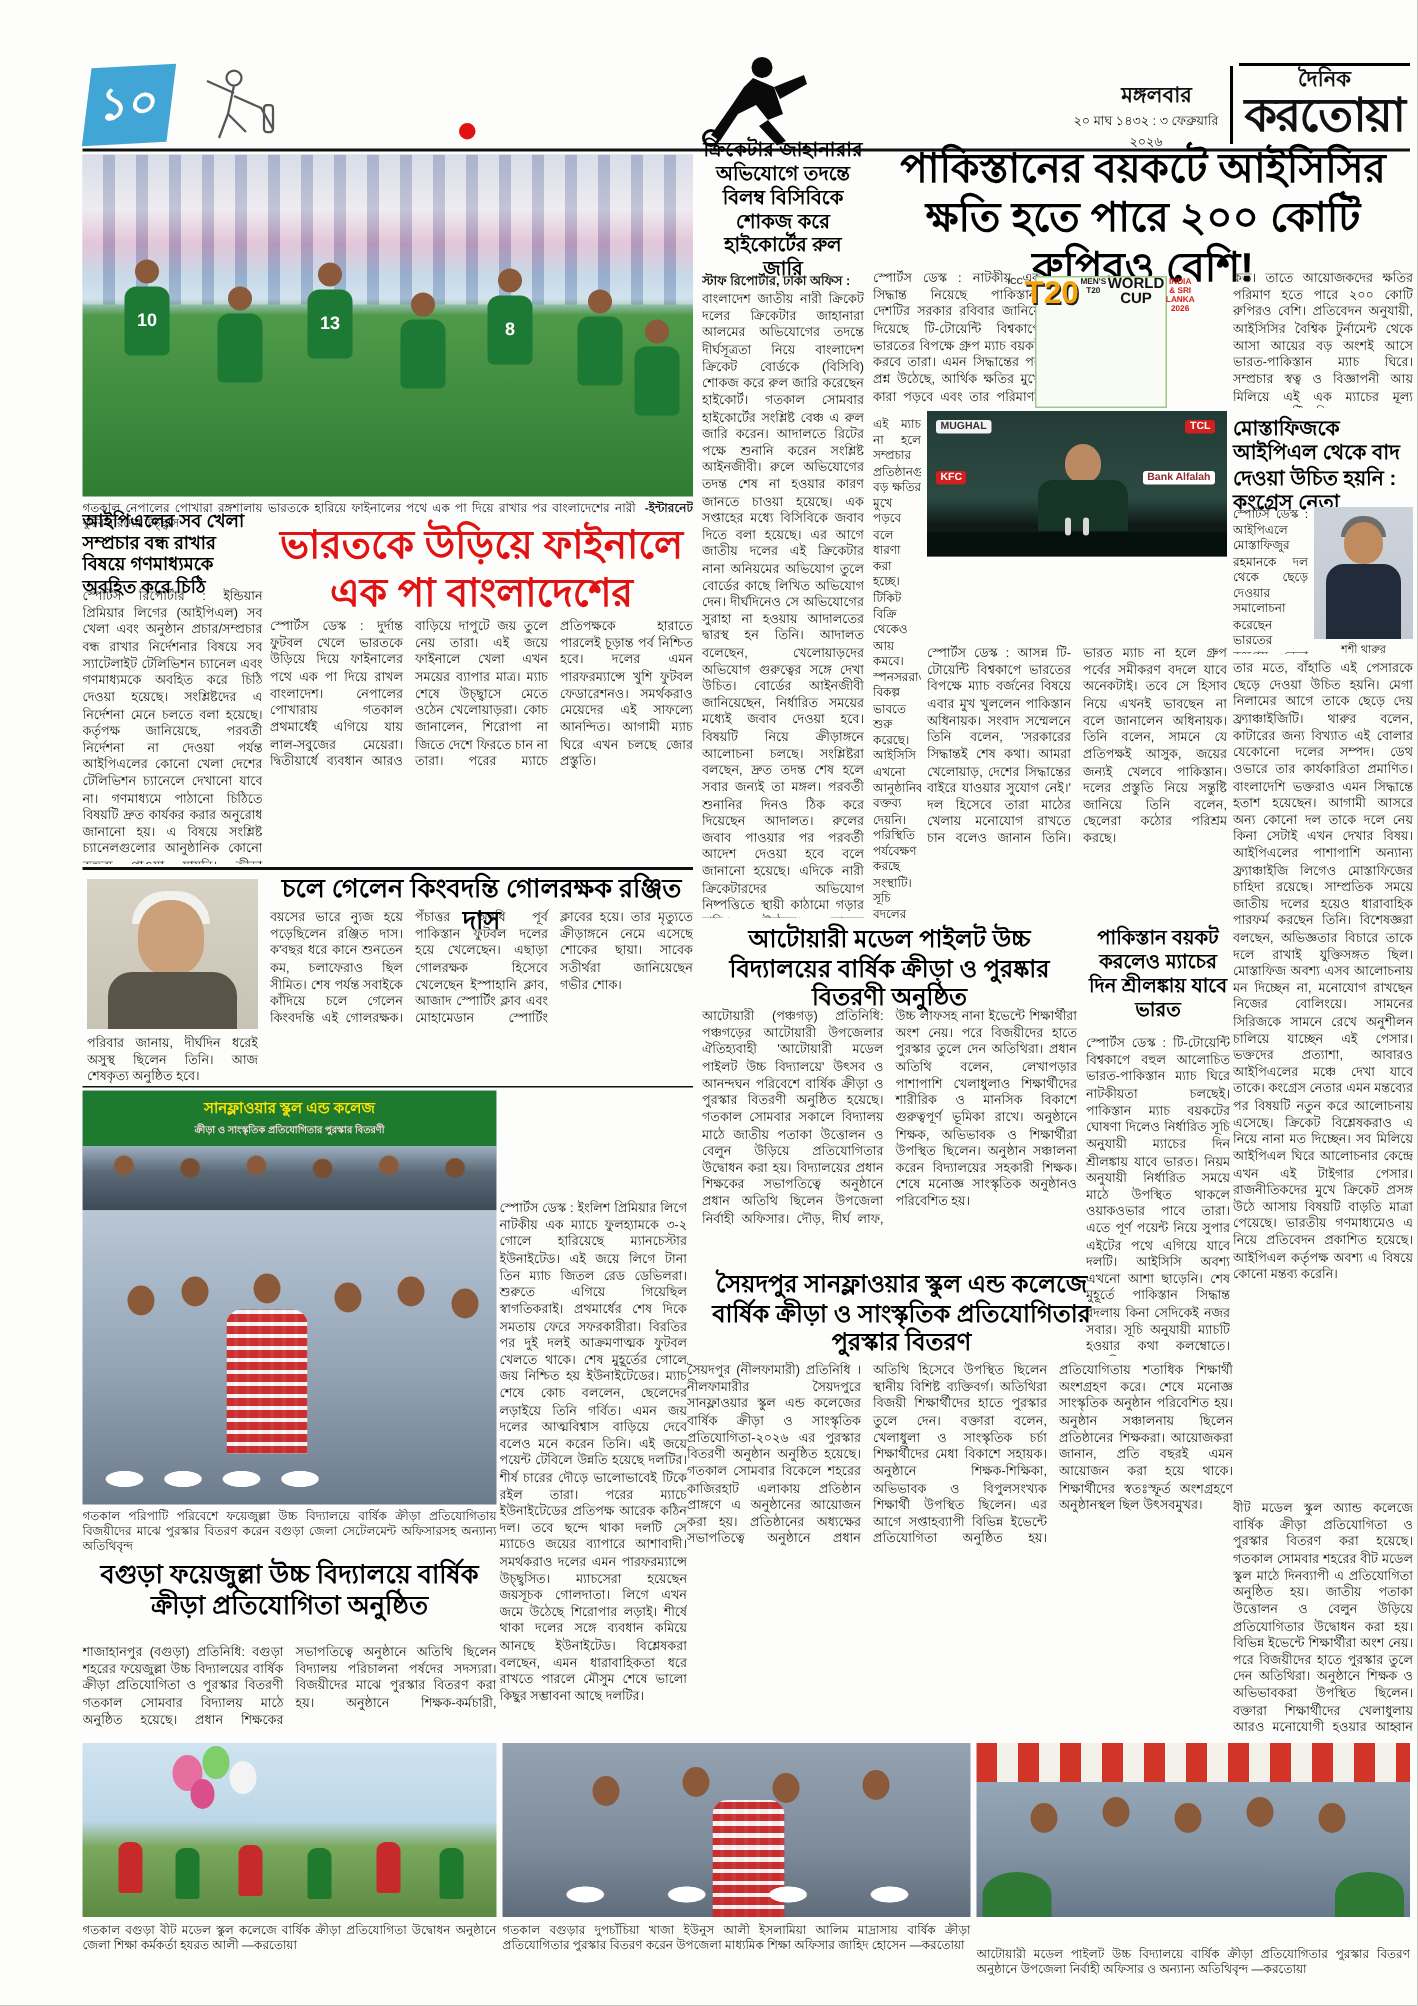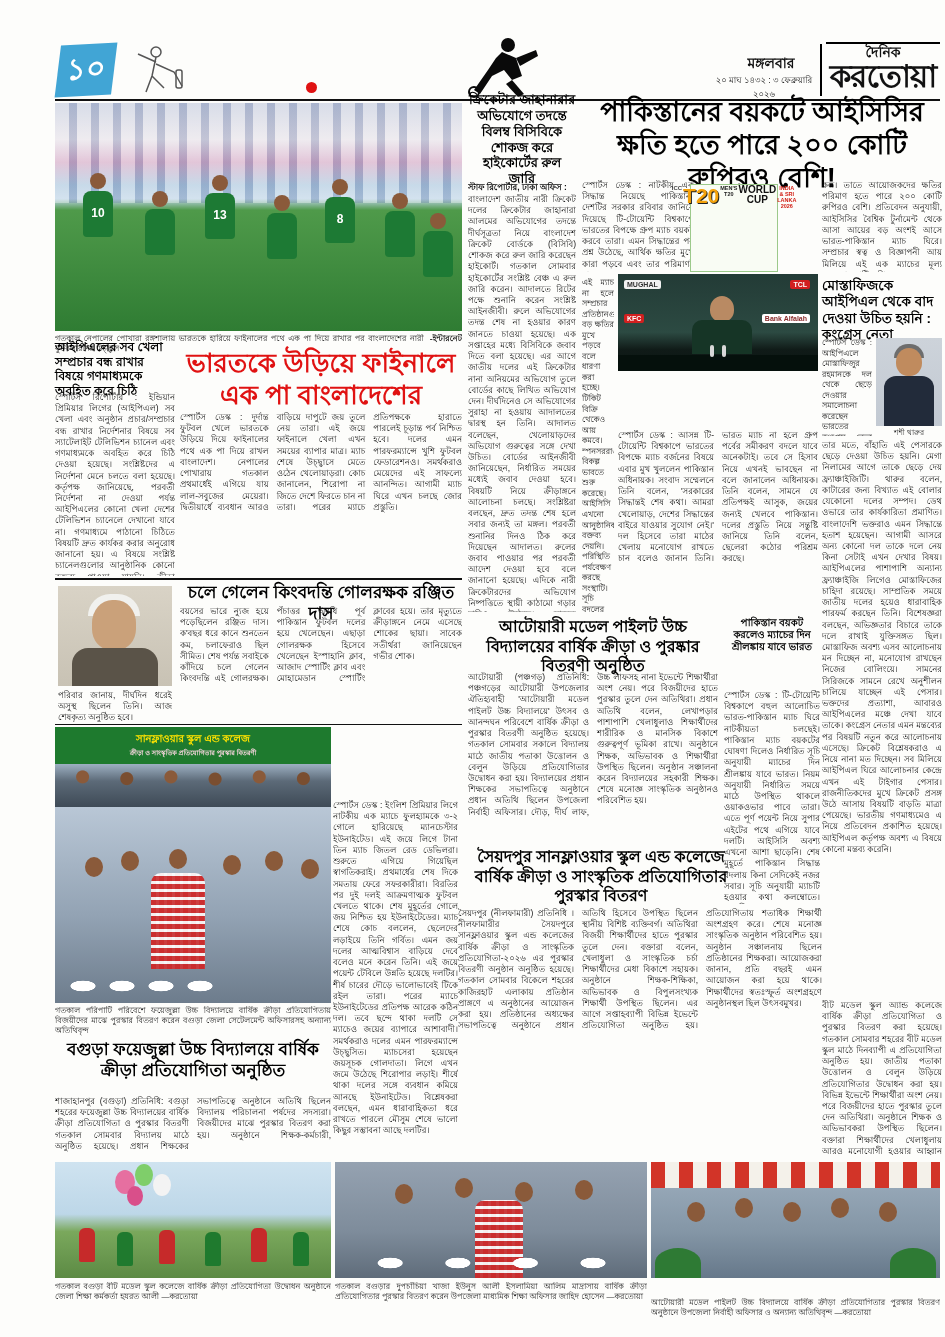--- a/index.html
+++ b/index.html
@@ -220,21 +220,21 @@
     <div class="th-head"></div>
     <div class="th-collar"></div>
     <div class="th-body"></div>
   </div>
   <div class="abs cap" style="left:876px;top:428px;width:66px;text-align:center;font-size:7.5px">শশী থারুর</div>
   <div class="abs body-txt" style="left:822px;top:440px;width:120px;height:488px">তার মতে, বাঁহাতি এই পেসারকে ছেড়ে দেওয়া উচিত হয়নি। মেগা নিলামের আগে তাকে ছেড়ে দেয় ফ্র্যাঞ্চাইজিটি। থারুর বলেন, কাটারের জন্য বিখ্যাত এই বোলার যেকোনো দলের সম্পদ। ডেথ ওভারে তার কার্যকারিতা প্রমাণিত। বাংলাদেশি ভক্তরাও এমন সিদ্ধান্তে হতাশ হয়েছেন। আগামী আসরে অন্য কোনো দল তাকে দলে নেয় কিনা সেটাই এখন দেখার বিষয়। আইপিএলের পাশাপাশি অন্যান্য ফ্র্যাঞ্চাইজি লিগেও মোস্তাফিজের চাহিদা রয়েছে। সাম্প্রতিক সময়ে জাতীয় দলের হয়েও ধারাবাহিক পারফর্ম করছেন তিনি। বিশেষজ্ঞরা বলছেন, অভিজ্ঞতার বিচারে তাকে দলে রাখাই যুক্তিসঙ্গত ছিল। মোস্তাফিজ অবশ্য এসব আলোচনায় মন দিচ্ছেন না, মনোযোগ রাখছেন নিজের বোলিংয়ে। সামনের সিরিজকে সামনে রেখে অনুশীলন চালিয়ে যাচ্ছেন এই পেসার। ভক্তদের প্রত্যাশা, আবারও আইপিএলের মঞ্চে দেখা যাবে তাকে। কংগ্রেস নেতার এমন মন্তব্যের পর বিষয়টি নতুন করে আলোচনায় এসেছে। ক্রিকেট বিশ্লেষকরাও এ নিয়ে নানা মত দিচ্ছেন। সব মিলিয়ে আইপিএল ঘিরে আলোচনার কেন্দ্রে এখন এই টাইগার পেসার। রাজনীতিকদের মুখে ক্রিকেট প্রসঙ্গ উঠে আসায় বিষয়টি বাড়তি মাত্রা পেয়েছে। ভারতীয় গণমাধ্যমেও এ নিয়ে প্রতিবেদন প্রকাশিত হয়েছে। আইপিএল কর্তৃপক্ষ অবশ্য এ বিষয়ে কোনো মন্তব্য করেনি।</div>
 
   <div class="abs hl" style="left:468px;top:617px;width:250px;font-size:16px;text-align:center">আটোয়ারী মডেল পাইলট উচ্চ বিদ্যালয়ের বার্ষিক ক্রীড়া ও পুরষ্কার বিতরণী অনুষ্ঠিত</div>
   <div class="abs body-txt cols2" style="left:468px;top:672px;width:250px;height:170px">আটোয়ারী (পঞ্চগড়) প্রতিনিধি: পঞ্চগড়ের আটোয়ারী উপজেলার ঐতিহ্যবাহী 'আটোয়ারী মডেল পাইলট উচ্চ বিদ্যালয়ে' উৎসব ও আনন্দঘন পরিবেশে বার্ষিক ক্রীড়া ও পুরস্কার বিতরণী অনুষ্ঠিত হয়েছে। গতকাল সোমবার সকালে বিদ্যালয় মাঠে জাতীয় পতাকা উত্তোলন ও বেলুন উড়িয়ে প্রতিযোগিতার উদ্বোধন করা হয়। বিদ্যালয়ের প্রধান শিক্ষকের সভাপতিত্বে অনুষ্ঠানে প্রধান অতিথি ছিলেন উপজেলা নির্বাহী অফিসার। দৌড়, দীর্ঘ লাফ, উচ্চ লাফসহ নানা ইভেন্টে শিক্ষার্থীরা অংশ নেয়। পরে বিজয়ীদের হাতে পুরস্কার তুলে দেন অতিথিরা। প্রধান অতিথি বলেন, লেখাপড়ার পাশাপাশি খেলাধুলাও শিক্ষার্থীদের শারীরিক ও মানসিক বিকাশে গুরুত্বপূর্ণ ভূমিকা রাখে। অনুষ্ঠানে শিক্ষক, অভিভাবক ও শিক্ষার্থীরা উপস্থিত ছিলেন। অনুষ্ঠান সঞ্চালনা করেন বিদ্যালয়ের সহকারী শিক্ষক। শেষে মনোজ্ঞ সাংস্কৃতিক অনুষ্ঠানও পরিবেশিত হয়।</div>
 
-  <div class="abs hl" style="left:724px;top:617px;width:96px;font-size:10px;text-align:center">পাকিস্তান বয়কট করলেও ম্যাচের দিন শ্রীলঙ্কায় যাবে ভারত</div>
+  <div class="abs hl" style="left:724px;top:617px;width:96px;font-size:13px;text-align:center">পাকিস্তান বয়কট করলেও ম্যাচের দিন শ্রীলঙ্কায় যাবে ভারত</div>
   <div class="abs body-txt" style="left:724px;top:690px;width:96px;height:214px">স্পোর্টস ডেস্ক : টি-টোয়েন্টি বিশ্বকাপে বহুল আলোচিত ভারত-পাকিস্তান ম্যাচ ঘিরে নাটকীয়তা চলছেই। পাকিস্তান ম্যাচ বয়কটের ঘোষণা দিলেও নির্ধারিত সূচি অনুযায়ী ম্যাচের দিন শ্রীলঙ্কায় যাবে ভারত। নিয়ম অনুযায়ী নির্ধারিত সময়ে মাঠে উপস্থিত থাকলে ওয়াকওভার পাবে তারা। এতে পূর্ণ পয়েন্ট নিয়ে সুপার এইটের পথে এগিয়ে যাবে দলটি। আইসিসি অবশ্য এখনো আশা ছাড়েনি। শেষ মুহূর্তে পাকিস্তান সিদ্ধান্ত বদলায় কিনা সেদিকেই নজর সবার। সূচি অনুযায়ী ম্যাচটি হওয়ার কথা কলম্বোতে। ভারতীয় দল যথাসময়ে ভেন্যুতে পৌঁছাবে বলে জানিয়েছে বোর্ড।</div>
 
   <div class="abs hl" style="left:458px;top:847px;width:286px;font-size:16px;text-align:center">সৈয়দপুর সানফ্লাওয়ার স্কুল এন্ড কলেজে বার্ষিক ক্রীড়া ও সাংস্কৃতিক প্রতিযোগিতার পুরস্কার বিতরণ</div>
   <div class="abs body-txt cols3" style="left:458px;top:908px;width:364px;height:250px">সৈয়দপুর (নীলফামারী) প্রতিনিধি । নীলফামারীর সৈয়দপুরে সানফ্লাওয়ার স্কুল এন্ড কলেজের বার্ষিক ক্রীড়া ও সাংস্কৃতিক প্রতিযোগিতা-২০২৬ এর পুরস্কার বিতরণী অনুষ্ঠান অনুষ্ঠিত হয়েছে। গতকাল সোমবার বিকেলে শহরের কাজিরহাট এলাকায় প্রতিষ্ঠান প্রাঙ্গণে এ অনুষ্ঠানের আয়োজন করা হয়। প্রতিষ্ঠানের অধ্যক্ষের সভাপতিত্বে অনুষ্ঠানে প্রধান অতিথি হিসেবে উপস্থিত ছিলেন স্থানীয় বিশিষ্ট ব্যক্তিবর্গ। অতিথিরা বিজয়ী শিক্ষার্থীদের হাতে পুরস্কার তুলে দেন। বক্তারা বলেন, খেলাধুলা ও সাংস্কৃতিক চর্চা শিক্ষার্থীদের মেধা বিকাশে সহায়ক। অনুষ্ঠানে শিক্ষক-শিক্ষিকা, অভিভাবক ও বিপুলসংখ্যক শিক্ষার্থী উপস্থিত ছিলেন। এর আগে সপ্তাহব্যাপী বিভিন্ন ইভেন্টে প্রতিযোগিতা অনুষ্ঠিত হয়। প্রতিযোগিতায় শতাধিক শিক্ষার্থী অংশগ্রহণ করে। শেষে মনোজ্ঞ সাংস্কৃতিক অনুষ্ঠান পরিবেশিত হয়। অনুষ্ঠান সঞ্চালনায় ছিলেন প্রতিষ্ঠানের শিক্ষকরা। আয়োজকরা জানান, প্রতি বছরই এমন আয়োজন করা হয়ে থাকে। শিক্ষার্থীদের স্বতঃস্ফূর্ত অংশগ্রহণে অনুষ্ঠানস্থল ছিল উৎসবমুখর।</div>
 
   <div class="abs body-txt" style="left:333px;top:800px;width:125px;height:358px">স্পোর্টস ডেস্ক : ইংলিশ প্রিমিয়ার লিগে নাটকীয় এক ম্যাচে ফুলহ্যামকে ৩-২ গোলে হারিয়েছে ম্যানচেস্টার ইউনাইটেড। এই জয়ে লিগে টানা তিন ম্যাচ জিতল রেড ডেভিলরা। শুরুতে এগিয়ে গিয়েছিল স্বাগতিকরাই। প্রথমার্ধের শেষ দিকে সমতায় ফেরে সফরকারীরা। বিরতির পর দুই দলই আক্রমণাত্মক ফুটবল খেলতে থাকে। শেষ মুহূর্তের গোলে জয় নিশ্চিত হয় ইউনাইটেডের। ম্যাচ শেষে কোচ বললেন, ছেলেদের লড়াইয়ে তিনি গর্বিত। এমন জয় দলের আত্মবিশ্বাস বাড়িয়ে দেবে বলেও মনে করেন তিনি। এই জয়ে পয়েন্ট টেবিলে উন্নতি হয়েছে দলটির। শীর্ষ চারের দৌড়ে ভালোভাবেই টিকে রইল তারা। পরের ম্যাচে ইউনাইটেডের প্রতিপক্ষ আরেক কঠিন দল। তবে ছন্দে থাকা দলটি সে ম্যাচেও জয়ের ব্যাপারে আশাবাদী। সমর্থকরাও দলের এমন পারফরম্যান্সে উচ্ছ্বসিত। ম্যাচসেরা হয়েছেন জয়সূচক গোলদাতা। লিগে এখন জমে উঠেছে শিরোপার লড়াই। শীর্ষে থাকা দলের সঙ্গে ব্যবধান কমিয়ে আনছে ইউনাইটেড। বিশ্লেষকরা বলছেন, এমন ধারাবাহিকতা ধরে রাখতে পারলে মৌসুম শেষে ভালো কিছুর সম্ভাবনা আছে দলটির।</div>
 
   <div class="abs ph" id="photo-banner" style="left:55px;top:727px;width:276px;height:80px">
     <div class="bn-green">
       <div class="l1">সানফ্লাওয়ার স্কুল এন্ড কলেজ</div>

